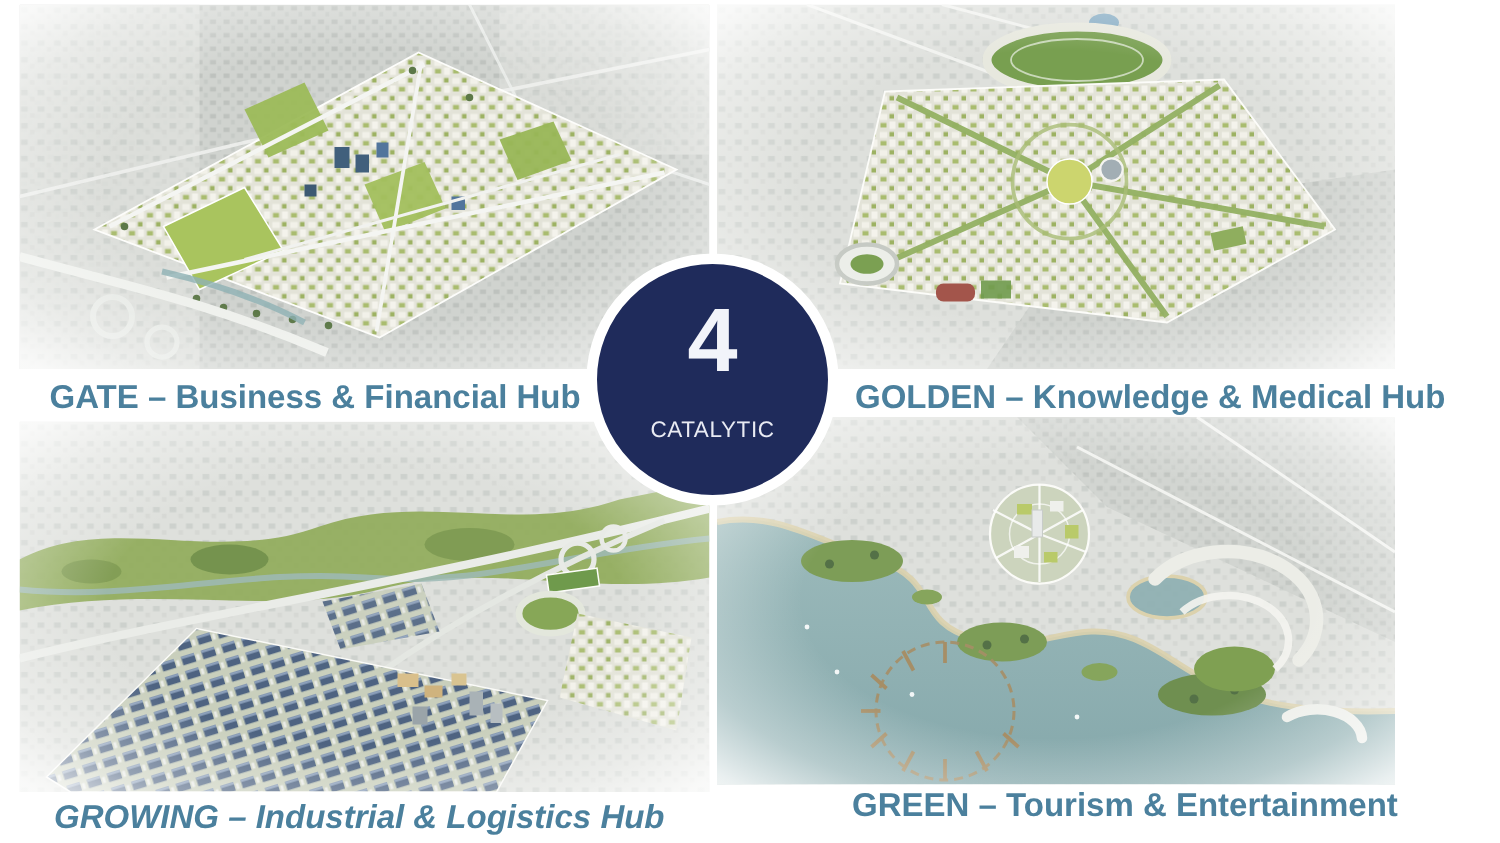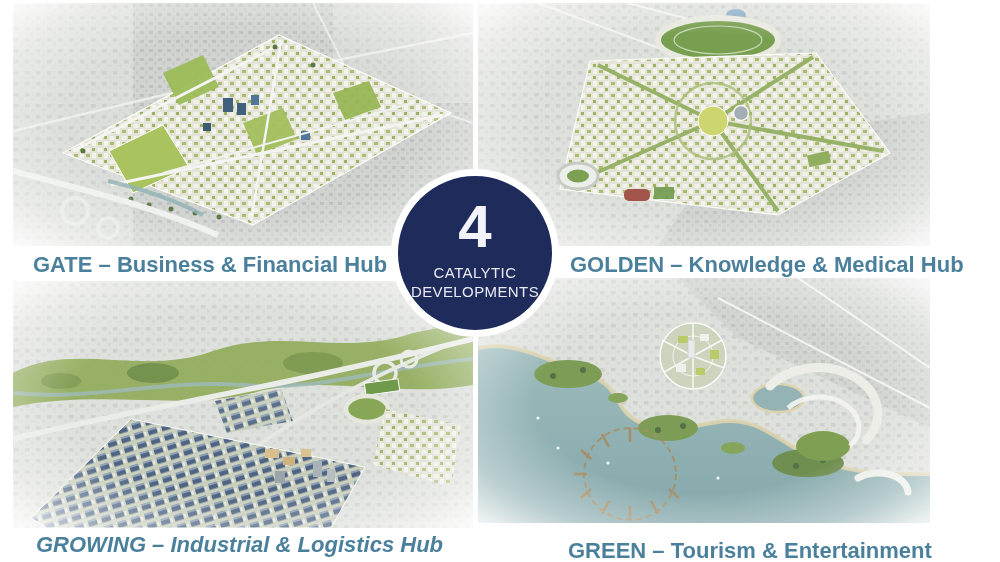--- a/index.html
+++ b/index.html
@@ -13,34 +13,34 @@
   #q-golden{left:478px;top:3px;width:452px;height:243px;}
   #q-growing{left:13px;top:281px;width:460px;height:247px;}
   #q-green{left:478px;top:278px;width:452px;height:245px;}
   .caption{
     position:absolute;white-space:nowrap;
     font-weight:700;font-size:22px;line-height:24px;color:#4b809d;
   }
   #cap-gate{left:33px;top:253px;}
   #cap-golden{left:570px;top:253px;text-align:right;}
   #cap-growing{left:36px;top:533px;font-style:italic;}
-  #cap-green{left:568px;top:539px;}
+  #cap-green{left:568px;top:525px;}
   .badge{
     position:absolute;left:391px;top:169px;width:154px;height:154px;
     background:#1f2b5b;border:7px solid #ffffff;border-radius:50%;
     display:flex;flex-direction:column;align-items:center;justify-content:flex-start;
     text-align:center;z-index:5;
   }
   .badge-number{
     margin-top:22px;font-size:60px;line-height:58px;font-weight:700;color:#f2f4fa;
   }
   .badge-line{
     font-size:15px;line-height:19px;letter-spacing:.4px;color:#e9ebf3;font-weight:400;
   }
-  .badge-line.first{margin-top:7px;}
+  .badge-line.first{margin-top:21px;}
 </style>
 </head>
 <body>
 
 <div class="slide">
 
   <svg width="0" height="0" style="position:absolute" aria-hidden="true">
     <defs>
       <pattern id="pGray" width="9" height="9" patternUnits="userSpaceOnUse">
         <rect width="9" height="9" fill="#d0d3cf"></rect>
@@ -244,16 +244,15 @@
   </figure>
 
   <div class="caption" id="cap-gate">GATE – Business &amp; Financial Hub</div>
   <div class="caption" id="cap-golden">GOLDEN – Knowledge &amp; Medical Hub</div>
   <div class="caption" id="cap-growing">GROWING – Industrial &amp; Logistics Hub</div>
   <div class="caption" id="cap-green">GREEN – Tourism &amp; Entertainment</div>
 
   <div class="badge">
     <div class="badge-number">4</div>
     <div class="badge-line first">CATALYTIC</div>
-    <div class="badge-line">DEVELOPMENTS</div>
   </div>
 
 </div>
 
 </body></html>

